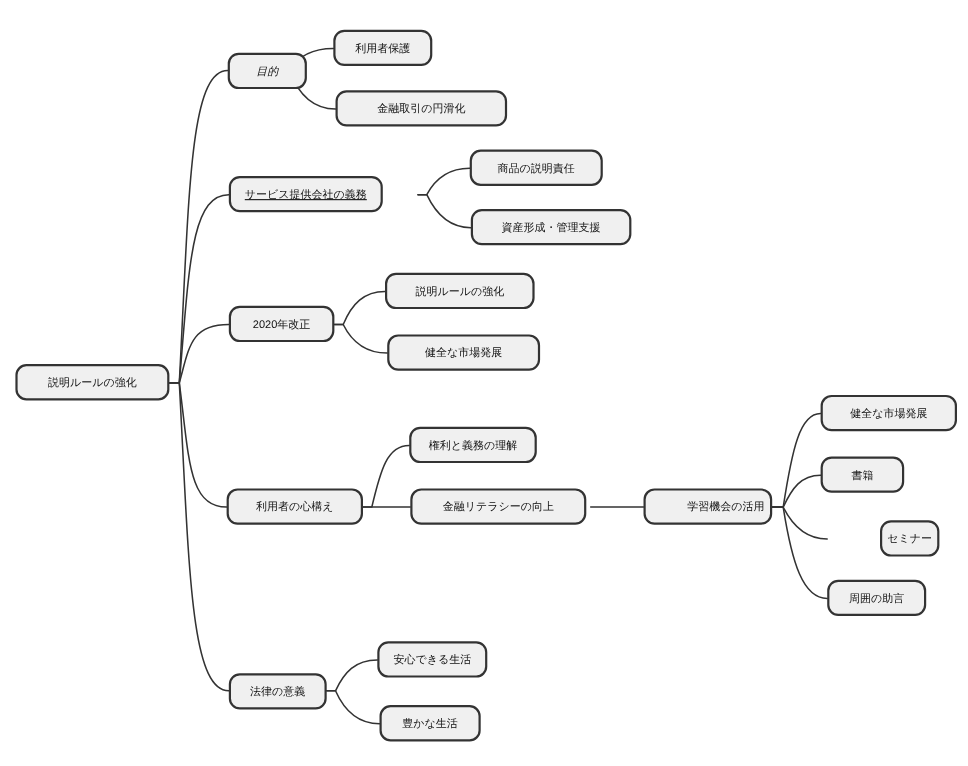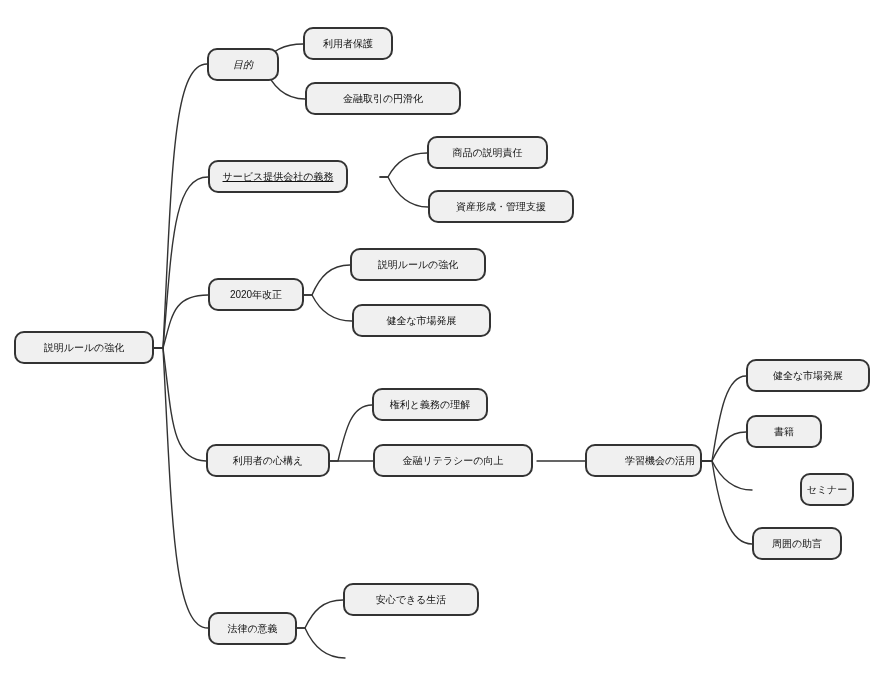--- a/index.html
+++ b/index.html
@@ -66,15 +66,16 @@
   <div class="node" style="left:206px; top:444px; width:124px;">利用者の心構え</div>
   <div class="node" style="left:372px; top:388px; width:116px;">権利と義務の理解</div>
   <div class="node" style="left:373px; top:444px; width:160px;">金融リテラシーの向上</div>
   <div class="node" style="left:585px; top:444px; width:117px;padding-left:37px;">学習機会の活用</div>
   <div class="node" style="left:746px; top:359px; width:124px;">健全な市場発展</div>
   <div class="node" style="left:746px; top:415px; width:76px;">書籍</div>
   <div class="node" style="left:752px; top:473px; width:54px;margin-left:48px;">セミナー</div>
   <div class="node" style="left:752px; top:527px; width:90px;">周囲の助言</div>
 
   <div class="node" style="left:208px; top:612px; width:89px;text-align:center;">法律の意義</div>
-  <div class="node" style="left:343px; top:583px; width:136px;text-align:center;">安心できる生活</div>
+  <div class="node" style="left:343px; top:583px; width:100px;text-align:center;">安心できる生活</div>
+  <div class="node" style="left:345px; top:641px; width:92px;">豊かな生活</div>
 
 </div>
 
 </body></html>

